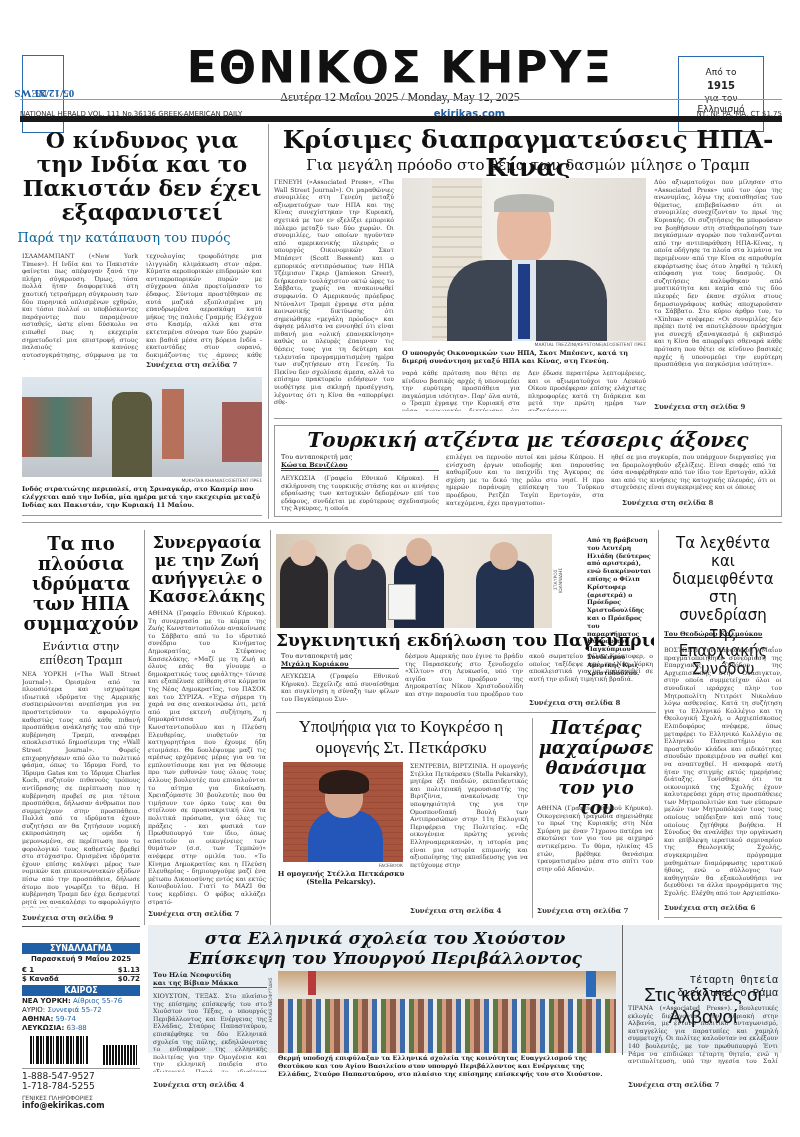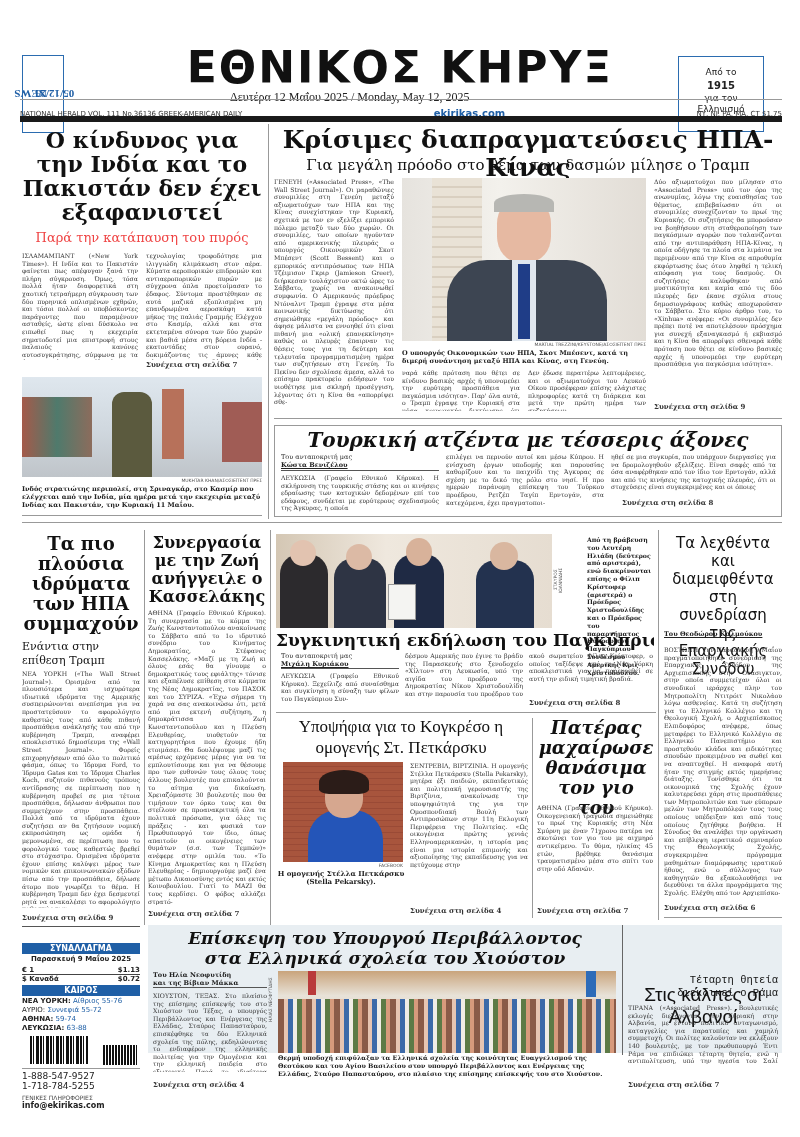--- a/index.html
+++ b/index.html
@@ -1,20 +1,20 @@
 <!DOCTYPE html>
 <html><head>
 <meta charset="utf-8">
 <style>
 *{box-sizing:border-box;margin:0;padding:0}
 html,body{width:800px;height:1137px;background:#fff;overflow:hidden}
 body{font-family:"DejaVu Serif",serif;color:#1a1a1a;position:relative}
 .abs{position:absolute}
 .masthead-title{left:140px;top:38px;width:520px;text-align:center;font-family:"DejaVu Sans",sans-serif;font-weight:bold;font-size:44px;letter-spacing:2px;line-height:60px;color:#111}
-.date-line{left:230px;top:90px;width:340px;text-align:left;font-family:"Liberation Serif",serif;font-size:12px;color:#222}
+.date-line{left:230px;top:90px;width:340px;text-align:center;font-family:"Liberation Serif",serif;font-size:12px;color:#222}
 .newsbox{left:22px;top:55px;width:42px;height:78px;border:1px solid #2b6cb0;display:flex;align-items:center;justify-content:center}
 .newsbox span{transform:rotate(-90deg);white-space:nowrap;font-family:"Liberation Serif",serif;font-weight:bold;color:#1f5fa6;font-size:11px;line-height:12px;text-align:center;display:block}
 .sincebox{left:678px;top:56px;width:86px;height:76px;border:1px solid #2b6cb0;text-align:center;font-family:"DejaVu Sans",sans-serif;font-size:9px;line-height:11px;padding-top:10px;color:#222}
 .sincebox b{font-size:10px;display:block;line-height:15px}
 .infobar{left:20px;top:99px;width:762px;height:22px;border-top:1px solid #999;display:flex;justify-content:space-between;align-items:center;font-family:"DejaVu Sans",sans-serif;font-size:7px;color:#333;padding-top:6px}
 .infobar .site{font-weight:bold;color:#1f5fa6;font-size:10px}
 .blackbar{left:20px;top:116px;width:762px;height:6px;background:#1a1a1a}
 .h1{font-weight:bold;text-align:center;color:#111}
 .body-text{font-size:6.2px;line-height:7.6px;color:#333;text-align:justify;overflow:hidden}
 .cont{font-size:7px;font-weight:bold;color:#333}
@@ -44,21 +44,21 @@
   <div>Ελληνισμό</div>
 </div>
 <div class="abs infobar">
   <span>NATIONAL HERALD VOL. 111  No.36136 GREEK-AMERICAN DAILY</span>
   <span class="site">ekirikas.com</span>
   <span>NY, NJ, PA, MA, CT $1.75</span>
 </div>
 <div class="abs blackbar"></div>
 
 <div class="abs h1" style="left:22px;top:128px;width:240px;font-size:22px;line-height:24px">Ο κίνδυνος για την Ινδία και το Πακιστάν δεν έχει εξαφανιστεί</div>
-<div class="abs" style="left:22px;top:230px;width:240px;text-align:center;font-size:13px;color:#ef4444">Παρά την κατάπαυση του πυρός</div>
+<div class="abs" style="left:4px;top:230px;width:240px;text-align:center;font-size:13px;color:#0369a1">Παρά την κατάπαυση του πυρός</div>
 <div class="abs body-text" style="left:22px;top:252px;width:116px;height:108px">ΙΣΛΑΜΑΜΠΑΝΤ («New York Times»). Η Ινδία και το Πακιστάν φαίνεται πως απέφυγαν ξανά την πλήρη σύγκρουση. Όμως, τόσα πολλά ήταν διαφορετικά στη χαοτική τετραήμερη σύγκρουση των δύο πυρηνικά οπλισμένων εχθρών, και τόσοι πολλοί οι υποβόσκοντες παράγοντες που παραμένουν ασταθείς, ώστε είναι δύσκολο να ειπωθεί πως η εκεχειρία σηματοδοτεί μια επιστροφή στους παλαιούς κανόνες αυτοσυγκράτησης, σύμφωνα με τα όσα αναφέρει σε ανάλυσή της η «New York Times». Όπως αναφέρει η εφημερίδα, μια νέα γενιά στρατιωτικής</div>
 <div class="abs body-text" style="left:146px;top:252px;width:116px;height:108px">τεχνολογίας τροφοδότησε μια ιλιγγιώδη κλιμάκωση στον αέρα. Κύματα αεροπορικών επιδρομών και αντιαεροπορικών πυρών με σύγχρονα όπλα προετοίμασαν το έδαφος. Σύντομα προστέθηκαν σε αυτά μαζικά εξοπλισμένα μη επανδρωμένα αεροσκάφη κατά μήκος της παλιάς Γραμμής Ελέγχου στο Κασμίρ, αλλά και στα εκτεταμένα σύνορα των δύο χωρών και βαθιά μέσα στη βόρεια Ινδία - εκατοντάδες στον ουρανό, δοκιμάζοντας τις άμυνες κάθε χώρας και επιτιθέμενα χωρίς κίνδυνο για πιλότους. Στη συνέχεια, πύραυλοι και</div>
 <div class="abs cont" style="left:146px;top:360px">Συνέχεια στη σελίδα 7</div>
 <div class="abs photo" style="left:22px;top:377px;width:240px;height:100px;background:linear-gradient(180deg,#dfe7ee 0%,#cfd7de 55%,#bfc4c9 100%)">
   <div style="position:absolute;left:0;top:20px;width:70px;height:60px;background:linear-gradient(90deg,#a45a4a,#4f7a6c,#8c6c5c)"></div>
   <div style="position:absolute;left:140px;top:12px;width:22px;height:70px;background:#b7715a"></div>
   <div style="position:absolute;left:90px;top:15px;width:40px;height:85px;background:#5b5a3e;border-radius:12px 12px 0 0"></div>
   <div style="position:absolute;left:200px;top:25px;width:40px;height:60px;background:#a05c55"></div>
 </div>
 <div class="abs credit" style="left:22px;top:478px;width:240px">MUKHTAR KHAN/ΑΣΟΣΙΕΪΤΕΝΤ ΠΡΕΣ</div>
@@ -93,21 +93,21 @@
   <b>Κώστα Βενιζέλου</b>
 </div>
 <div class="abs body-text" style="left:281px;top:474px;width:158px;height:38px">ΛΕΥΚΩΣΙΑ (Γραφείο Εθνικού Κήρυκα). Η σκλήρυνση της τουρκικής στάσης και οι κινήσεις εδραίωσης των κατοχικών δεδομένων επί του εδάφους, συνδέεται με ευρύτερους σχεδιασμούς της Άγκυρας, η οποία</div>
 <div class="abs body-text" style="left:446px;top:453px;width:158px;height:56px">επιλέγει να περνούν αυτοί και μέσω Κύπρου. Η ενίσχυση έργων υποδομής και παρουσίας καθορίζουν και το παιχνίδι της Άγκυρας σε σχέση με το δικό της ρόλο στο νησί. Η προ ημερών παράνομη επίσκεψη του Τούρκου προέδρου, Ρετζέπ Ταγίπ Ερντογάν, στα κατεχόμενα, έχει πραγματοποι-</div>
 <div class="abs body-text" style="left:611px;top:453px;width:165px;height:40px">ηθεί σε μια συγκυρία, που υπάρχουν διεργασίες για να δρομολογηθούν εξελίξεις. Είναι σαφές από τα όσα αναφέρθηκαν από τον ίδιο τον Ερντογάν, αλλά και από τις κινήσεις της κατοχικής πλευράς, ότι οι στοχεύσεις είναι συγκεκριμένες και οι όποιες</div>
 <div class="abs cont" style="left:622px;top:498px">Συνέχεια στη σελίδα 8</div>
 
 <div class="abs rule" style="left:22px;top:522px;width:760px"></div>
 
 <div class="abs h1" style="left:22px;top:534px;width:118px;font-size:18px;line-height:20px">Τα πιο πλούσια ιδρύματα των ΗΠΑ συμμαχούν</div>
-<div class="abs" style="left:22px;top:640px;width:118px;text-align:left;font-size:11px;line-height:14px;color:#111">Ενάντια στην επίθεση Τραμπ</div>
+<div class="abs" style="left:22px;top:640px;width:118px;text-align:center;font-size:11px;line-height:14px;color:#111">Ενάντια στην επίθεση Τραμπ</div>
 <div class="abs body-text" style="left:22px;top:670px;width:118px;height:238px">ΝΕΑ ΥΟΡΚΗ («The Wall Street Journal»). Ορισμένα από τα πλουσιότερα και ισχυρότερα ιδιωτικά ιδρύματα της Αμερικής συσπειρώνονται ανεπίσημα για να προστατεύσουν το αφορολόγητο καθεστώς τους από κάθε πιθανή προσπάθεια ανάκλησής του από την κυβέρνηση Τραμπ, αναφέρει αποκλειστικό δημοσίευμα της «Wall Street Journal». Φορείς επιχορηγήσεων από όλο το πολιτικό φάσμα, όπως το Ίδρυμα Ford, το Ίδρυμα Gates και το Ίδρυμα Charles Koch, συζητούν πιθανούς τρόπους αντίδρασης σε περίπτωση που η κυβέρνηση προβεί σε μια τέτοια προσπάθεια, δήλωσαν άνθρωποι που συμμετέχουν στην προσπάθεια. Πολλά από τα ιδρύματα έχουν συζητήσει αν θα ζητήσουν νομική εκπροσώπηση ως ομάδα ή μεμονωμένα, σε περίπτωση που το φορολογικό τους καθεστώς βρεθεί στο στόχαστρο. Ορισμένα ιδρύματα έχουν επίσης καλύψει μέρος των νομικών και επικοινωνιακών εξόδων πίσω από την προσπάθεια, δήλωσε άτομο που γνωρίζει το θέμα. Η κυβέρνηση Τραμπ δεν έχει δεσμευτεί ρητά να ανακαλέσει το αφορολόγητο καθεστώς των</div>
 <div class="abs cont" style="left:22px;top:913px">Συνέχεια στη σελίδα 9</div>
 
 <div class="abs vrule" style="left:144px;top:530px;height:395px"></div>
 
 <div class="abs h1" style="left:148px;top:534px;width:118px;font-size:16px;line-height:18px">Συνεργασία με την Ζωή ανήγγειλε ο Κασσελάκης</div>
 <div class="abs body-text" style="left:148px;top:609px;width:118px;height:296px">ΑΘΗΝΑ (Γραφείο Εθνικού Κήρυκα). Τη συνεργασία με το κόμμα της Ζωής Κωνσταντοπούλου ανακοίνωσε το Σάββατο από το 1ο ιδρυτικό συνέδριο του Κινήματος Δημοκρατίας, ο Στέφανος Κασσελάκης. «Μαζί με τη Ζωή κι όλους εσάς θα γίνουμε ο δημοκρατικός τους εφιάλτης» τόνισε και εξαπέλυσε επίθεση στα κόμματα της Νέας Δημοκρατίας, του ΠΑΣΟΚ και του ΣΥΡΙΖΑ. «Έχω σήμερα τη χαρά να σας ανακοινώσω ότι, μετά από μια εκτενή συζήτηση, η δημοκράτισσα Ζωή Κωνσταντοπούλου και η Πλεύση Ελευθερίας, υιοθετούν τα κατηγορητήρια που έχουμε ήδη ετοιμάσει. Θα δουλέψουμε μαζί τις αμέσως ερχόμενες μέρες για να τα εμπλουτίσουμε και για να θέσουμε προ των ευθυνών τους όλους τους άλλους βουλευτές που επικαλούνται το αίτημα για δικαίωση. Χρειαζόμαστε 30 βουλευτές που θα τιμήσουν τον όρκο τους και θα στείλουν σε προανακριτική όλα τα πολιτικά πρόσωπα, για όλες τις πράξεις - και φυσικά τον Πρωθυπουργό τον ίδιο, όπως απαιτούν οι οικογένειες των θυμάτων (σ.σ. των Τεμπών)» ανέφερε στην ομιλία του. «Το Κίνημα Δημοκρατίας και η Πλεύση Ελευθερίας - δημιουργούμε μαζί ένα μέτωπο Δικαιοσύνης εντός και εκτός Κοινοβουλίου. Γιατί το ΜΑΖΙ θα τους κερδίσει. Ο φόβος αλλάζει στρατό-</div>
 <div class="abs cont" style="left:148px;top:909px">Συνέχεια στη σελίδα 7</div>
 
 <div class="abs vrule" style="left:270px;top:530px;height:395px"></div>
@@ -186,22 +186,22 @@
 <div class="abs rule" style="left:22px;top:1068px;width:118px"></div>
 <div class="abs side-text" style="left:22px;top:1071px;width:120px;font-weight:normal;font-size:9px;line-height:10px">
   <div>1-888-547-9527</div>
   <div>1-718-784-5255</div>
 </div>
 <div class="abs side-text" style="left:22px;top:1094px;width:120px;font-size:6px;line-height:8px;color:#444">ΓΕΝΙΚΕΣ ΠΛΗΡΟΦΟΡΙΕΣ</div>
 <div class="abs side-text" style="left:22px;top:1101px;width:120px;font-weight:bold;font-size:8px">info@ekirikas.com</div>
 
 <div class="abs bottom-band"></div>
 <div class="abs h1" style="left:152px;top:928px;width:466px;font-size:17px;line-height:20px;font-style:italic">
+  <div>στα Ελληνικά σχολεία του Χιούστον</div>
   <div>Επίσκεψη του Υπουργού Περιβάλλοντος</div>
-  <div>στα Ελληνικά σχολεία του Χιούστον</div>
 </div>
 <div class="abs byline" style="left:153px;top:971px;width:114px;font-weight:bold;border-bottom:1px solid #555">
   <div>Του Ηλία Νεοφυτίδη</div>
   <div>και της Βίβιαν Μάκκα</div>
 </div>
 <div class="abs body-text" style="left:153px;top:992px;width:114px;height:80px">ΧΙΟΥΣΤΟΝ, ΤΕΞΑΣ. Στο πλαίσιο της επίσημης επίσκεψής του στο Χιούστον του Τέξας, ο υπουργός Περιβάλλοντος και Ενέργειας της Ελλάδας, Σταύρος Παπασταύρου, επισκέφθηκε τα δύο Ελληνικά σχολεία της πόλης, εκδηλώνοντας το ενδιαφέρον της ελληνικής πολιτείας για την Ομογένεια και την ελληνική παιδεία στο εξωτερικό. Παρά το ιδιαίτερα φορτω-</div>
 <div class="abs cont" style="left:153px;top:1080px">Συνέχεια στη σελίδα 4</div>
 <div class="abs credit" style="left:268px;top:970px;width:8px;height:60px;writing-mode:vertical-rl;transform:rotate(180deg);text-align:center">ΗΛΙΑΣ ΝΕΟΦΥΤΙΔΗΣ</div>
 <div class="abs photo" style="left:278px;top:971px;width:338px;height:82px;background:linear-gradient(180deg,#c9a47c 0%,#e8e2d8 30%,#d6cbbd 100%)">
   <div style="position:absolute;left:0;top:28px;width:338px;height:54px;background:repeating-linear-gradient(90deg,#8a5b48 0 6px,#e7c5b2 6px 10px,#3d6aa8 10px 15px,#f1ede6 15px 19px,#5c7a46 19px 24px,#d79a7c 24px 28px)"></div>

